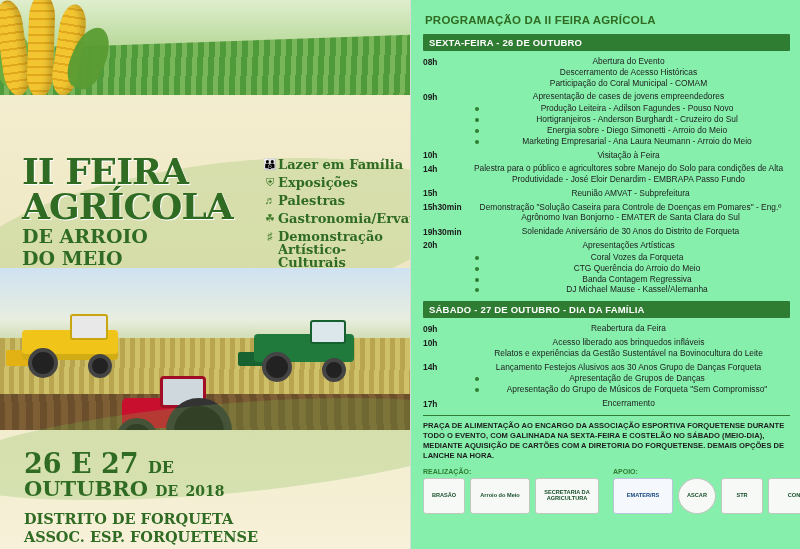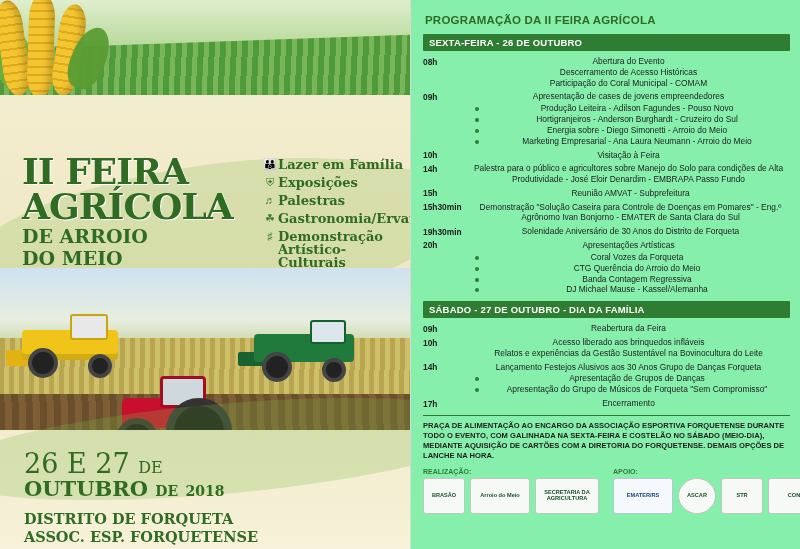--- a/index.html
+++ b/index.html
@@ -95,21 +95,21 @@
   .tr-rear{position:absolute;left:74px;bottom:0;width:50px;height:50px;border-radius:50%;background:#1a1a1a;border:8px solid #333;}
   .tr-front{position:absolute;left:24px;bottom:4px;width:30px;height:30px;border-radius:50%;background:#1a1a1a;border:6px solid #333;}
   .implement{position:absolute;left:0px;bottom:2px;width:40px;height:26px;background:#b41130;border-radius:3px;}
 
   .poster-bottom{
     position:absolute;left:0;top:430px;width:410px;height:119px;
     background:linear-gradient(180deg,#f3edcf 0%,#f6f1d8 100%);
   }
   .bottom-swoosh{position:absolute;left:-60px;top:-26px;width:560px;height:90px;background:#7ab648;opacity:.25;border-radius:50%;transform:rotate(-5deg);}
   .dates{position:absolute;left:24px;top:450px;width:240px;}
-  .d1{font-family:"DejaVu Serif", serif;font-weight:normal;color:#2f6b22;font-size:27px;line-height:1;}
+  .d1{font-family:"DejaVu Serif", serif;font-weight:bold;color:#2f6b22;font-size:27px;line-height:1;}
   .d1 .de{font-size:16px;}
   .d2{font-family:"DejaVu Serif", serif;font-weight:bold;color:#2f6b22;font-size:21px;line-height:1.1;}
   .d2 .de{font-size:14px;}
   .loc{position:absolute;left:24px;top:510px;width:330px;
     font-family:"DejaVu Serif", serif;font-weight:bold;color:#2f6b22;font-size:14.5px;line-height:1.25;}
 
   
   .program{
     position:relative;width:390px;height:549px;background:#86efac;
     border-left:1px solid #d9d9d9;box-sizing:border-box;padding:10px 10px 6px 12px;

